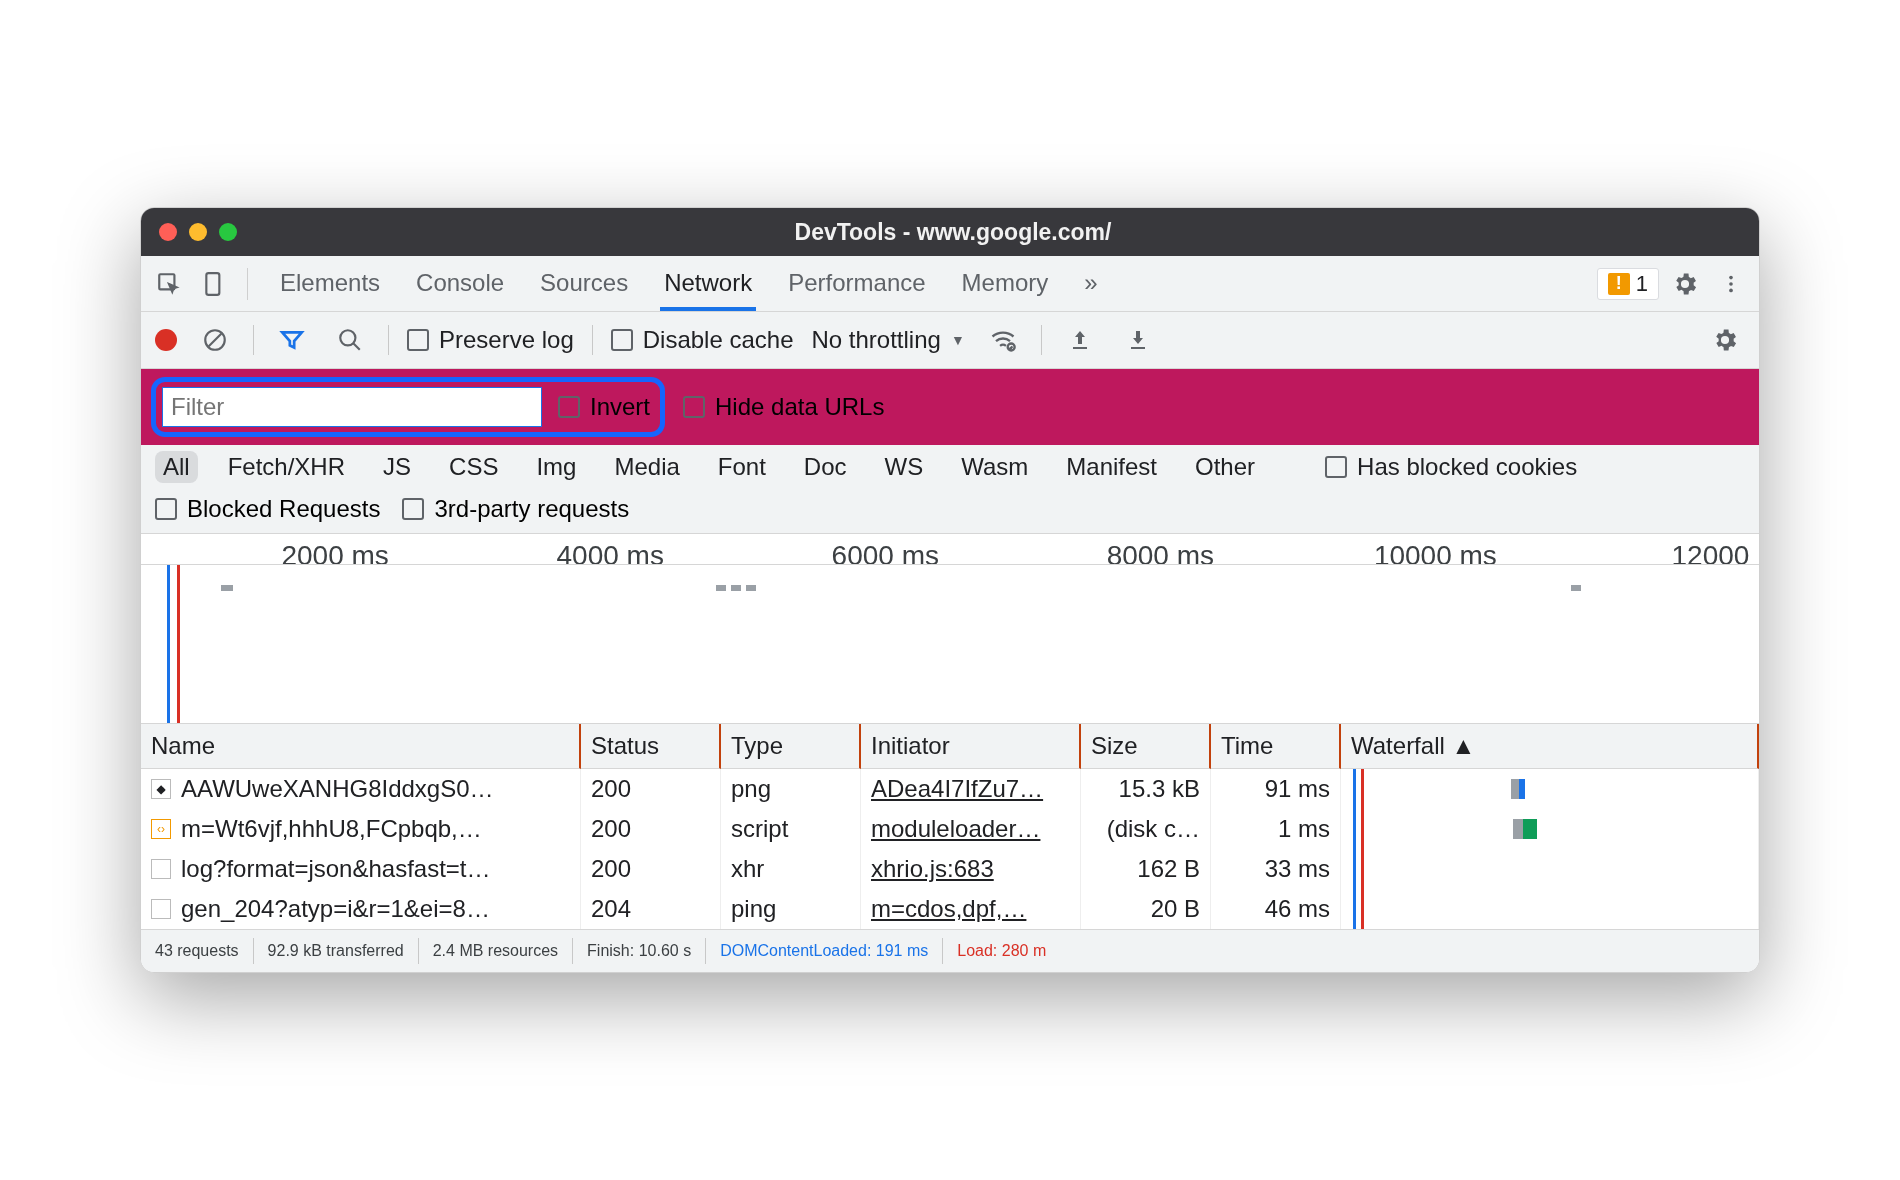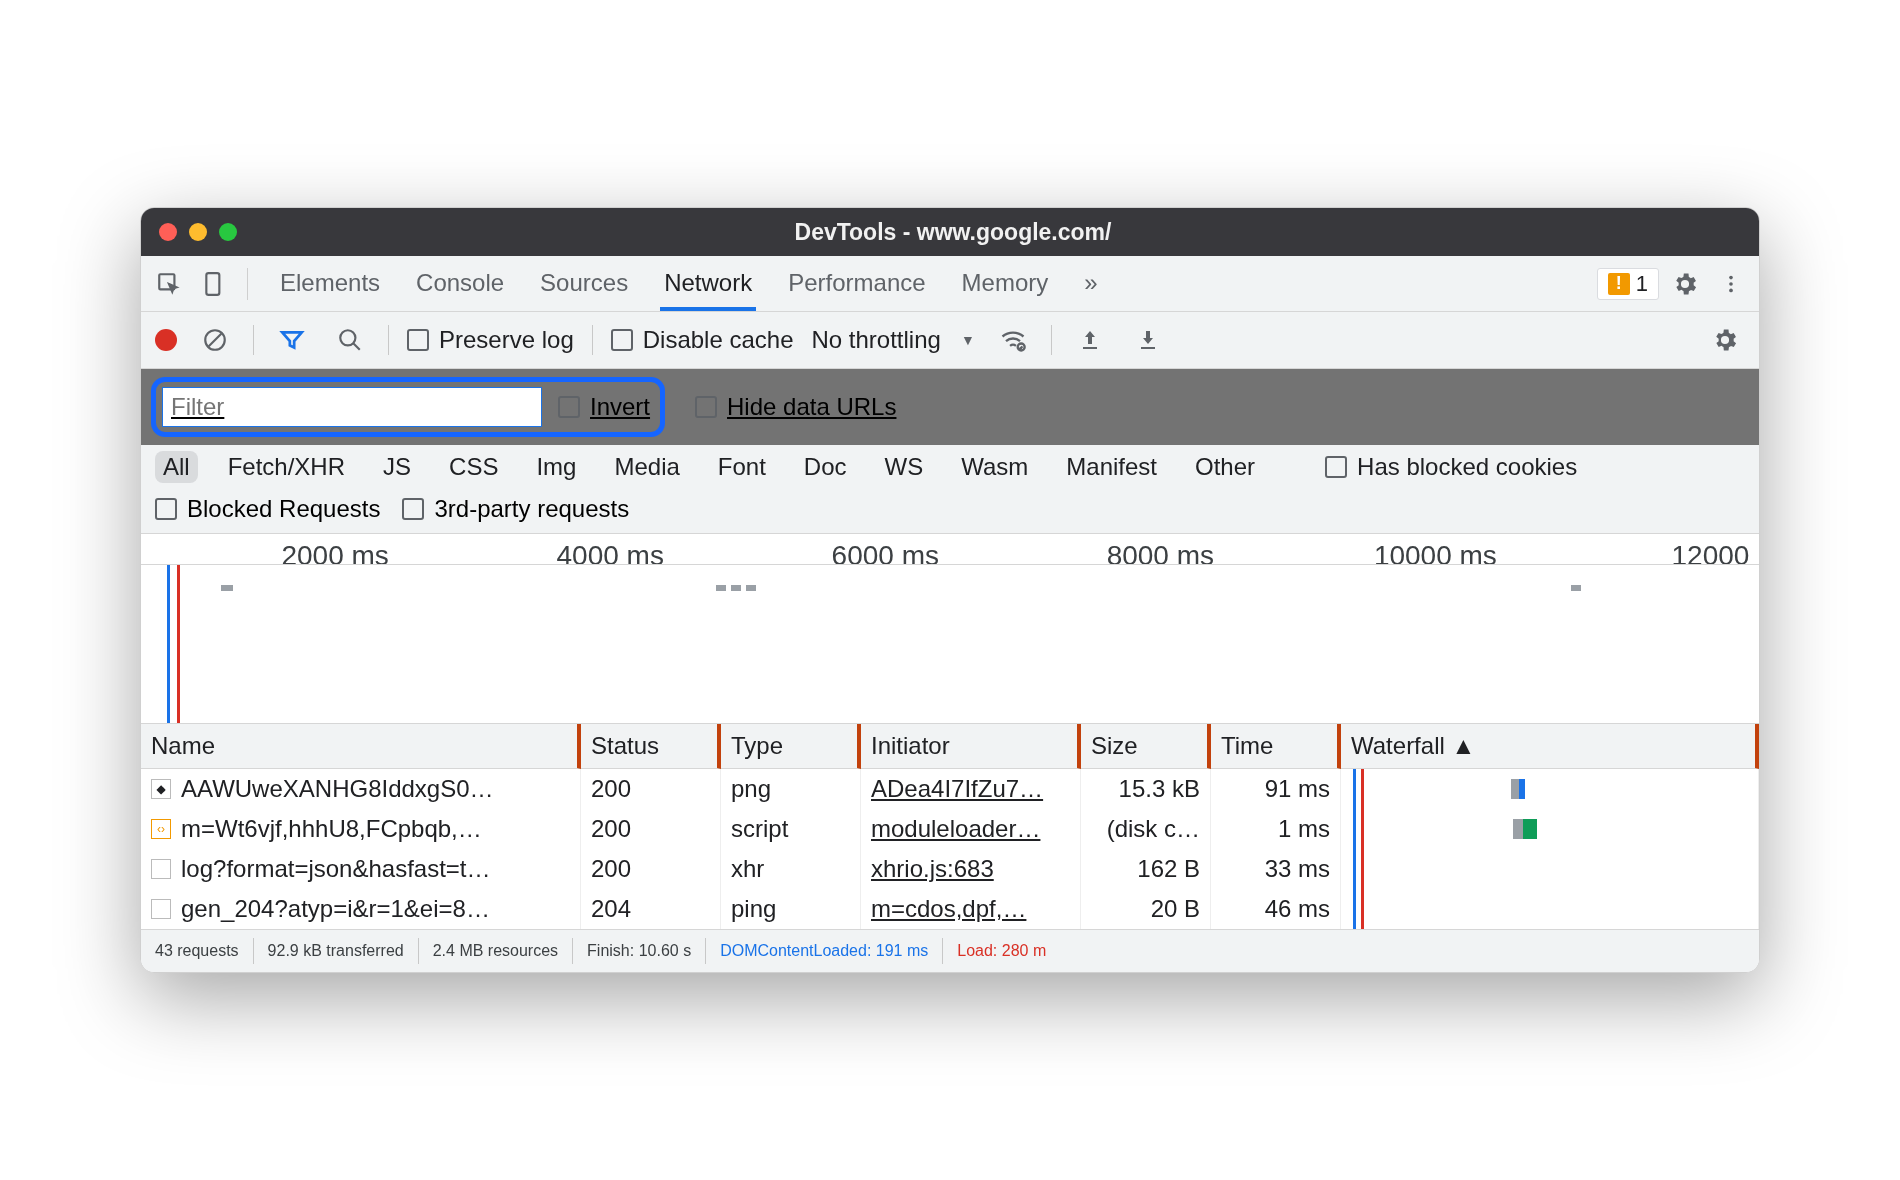--- a/index.html
+++ b/index.html
@@ -68,30 +68,29 @@
     background:#f1f3f4;
     font-size:24px; color:#202124;
   }
   .rec{width:22px;height:22px;background:#d93025;border-radius:50%;}
   .toolbar .sep{width:1px;height:30px;background:#c8c8c8;}
   .cbx{
     width:22px;height:22px;border:2px solid #5f6368;border-radius:3px;display:inline-block;flex:none;
   }
   .lblrow{display:flex;align-items:center;gap:10px;}
   .funnel{color:#1a73e8;}
-  .throt{display:flex;align-items:center;gap:20px;color:#202124;}
+  .throt{display:flex;align-items:center;gap:10px;color:#202124;}
   .tri{font-size:14px;color:#5f6368;}
 
   
   .filter-row{
-    display:flex;align-items:center;gap:30px;
+    display:flex;align-items:center;gap:18px;
     padding:8px 14px 8px 10px;
-    background:#737373;
+    background:#be185d;
     font-size:24px;
-    text-decoration:underline;
   }
   .hl-box{
     border:5px solid #1565ff; border-radius:14px;
     padding:5px 10px 5px 6px;
     display:flex; align-items:center; gap:16px;
   }
   .filter-input{
     width:380px; height:40px; border:1px solid #1a73e8;
     background:#fff; font-size:24px; padding:0 8px; color:#777;
   }
@@ -119,21 +118,21 @@
   .timeline{height:190px; position:relative; border-bottom:1px solid #d6d6d6;background:#fff;}
   .ticks{position:absolute;left:0;right:0;top:0;height:30px;font-size:28px;color:#3c4043;}
   .tick{position:absolute;top:6px;transform:translateX(-50%);}
   .tl-body{position:absolute;left:0;right:0;top:30px;bottom:0;border-top:1px solid #d6d6d6;}
   .vline-blue{position:absolute;top:0;bottom:0;width:3px;background:#1a73e8;left:26px;}
   .vline-red{position:absolute;top:0;bottom:0;width:3px;background:#d93025;left:36px;}
   .dash{position:absolute;height:6px;background:#9aa0a6;}
 
   
   .grid{display:grid;grid-template-columns:440px 140px 140px 220px 130px 130px 1fr; font-size:24px;}
-  .hdr{background:#f1f3f4;border-bottom:1px solid #d6d6d6;border-right:4px solid #c2410c;padding:8px 10px;color:#202124;font-weight:400;}
+  .hdr{background:#f1f3f4;border-bottom:1px solid #d6d6d6;border-right:2px solid #c2410c;padding:8px 10px;color:#202124;font-weight:400;}
   .hdr:last-child{display:flex;justify-content:space-between;align-items:center;}
   .cell{padding:6px 10px;border-right:1px solid #eee; white-space:nowrap; overflow:hidden; text-overflow:ellipsis;color:#202124;}
   .cell.num{text-align:right;}
   .cell.link{text-decoration:underline;color:#202124;}
   .name-cell{display:flex;align-items:center;gap:10px;}
   .file-icon{width:20px;height:20px;border:1px solid #bbb;flex:none;display:flex;align-items:center;justify-content:center;font-size:12px;}
   .file-icon.js{border-color:#f29900;color:#f29900;}
   .wf-cell{position:relative;padding:0;}
   .wf-blue{position:absolute;top:0;bottom:0;width:3px;background:#1a73e8;left:12px;}
   .wf-red{position:absolute;top:0;bottom:0;width:3px;background:#d93025;left:20px;}

